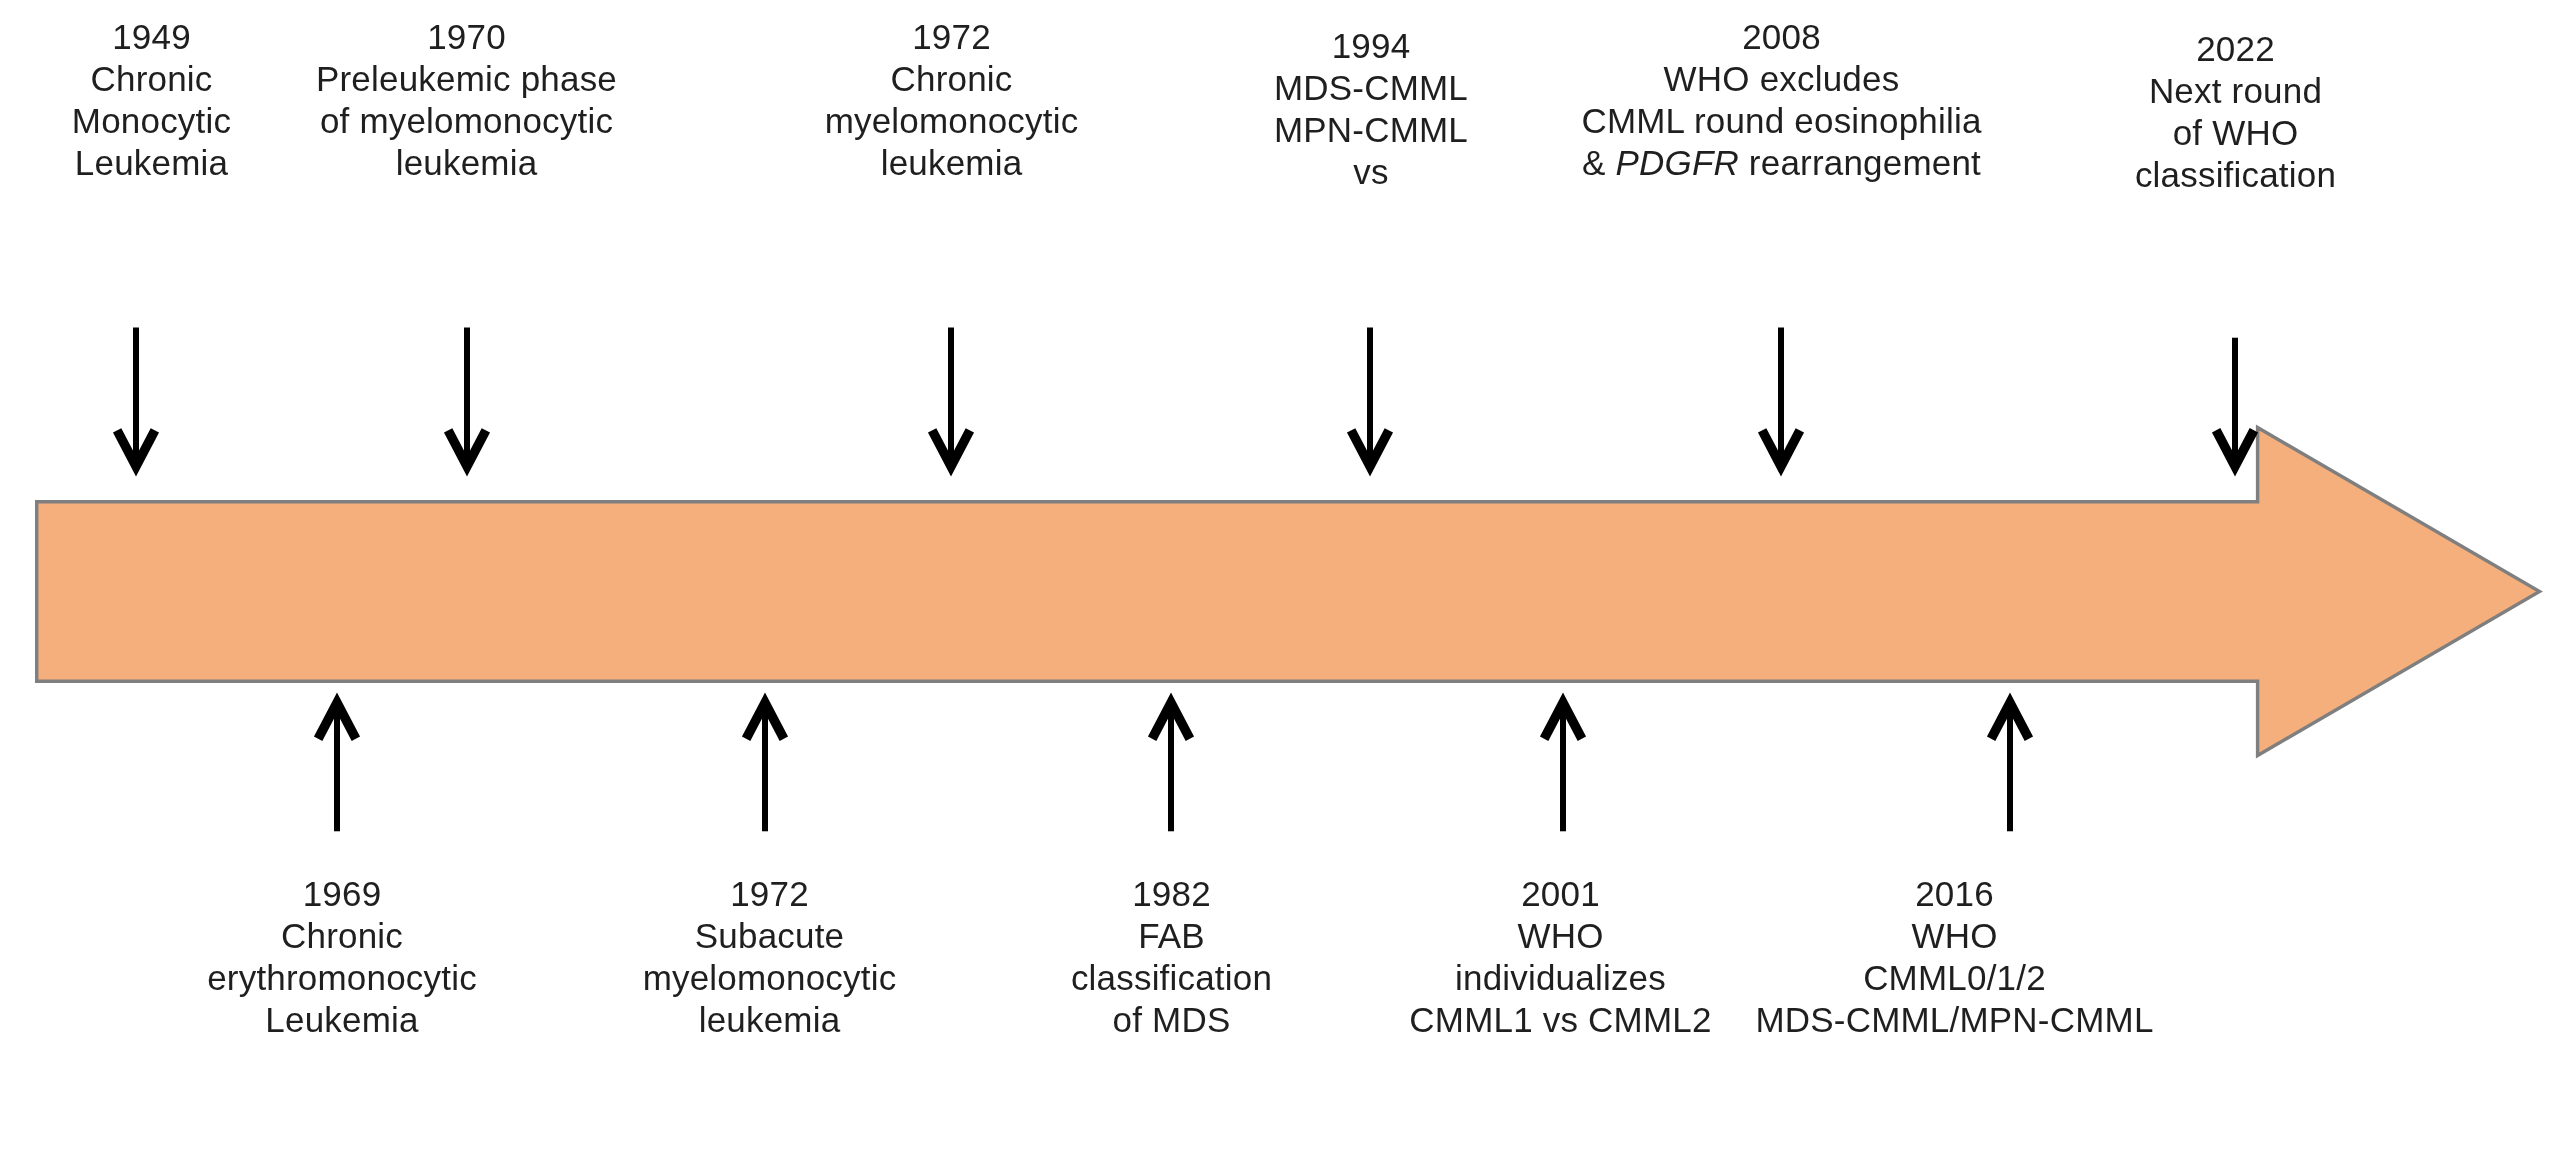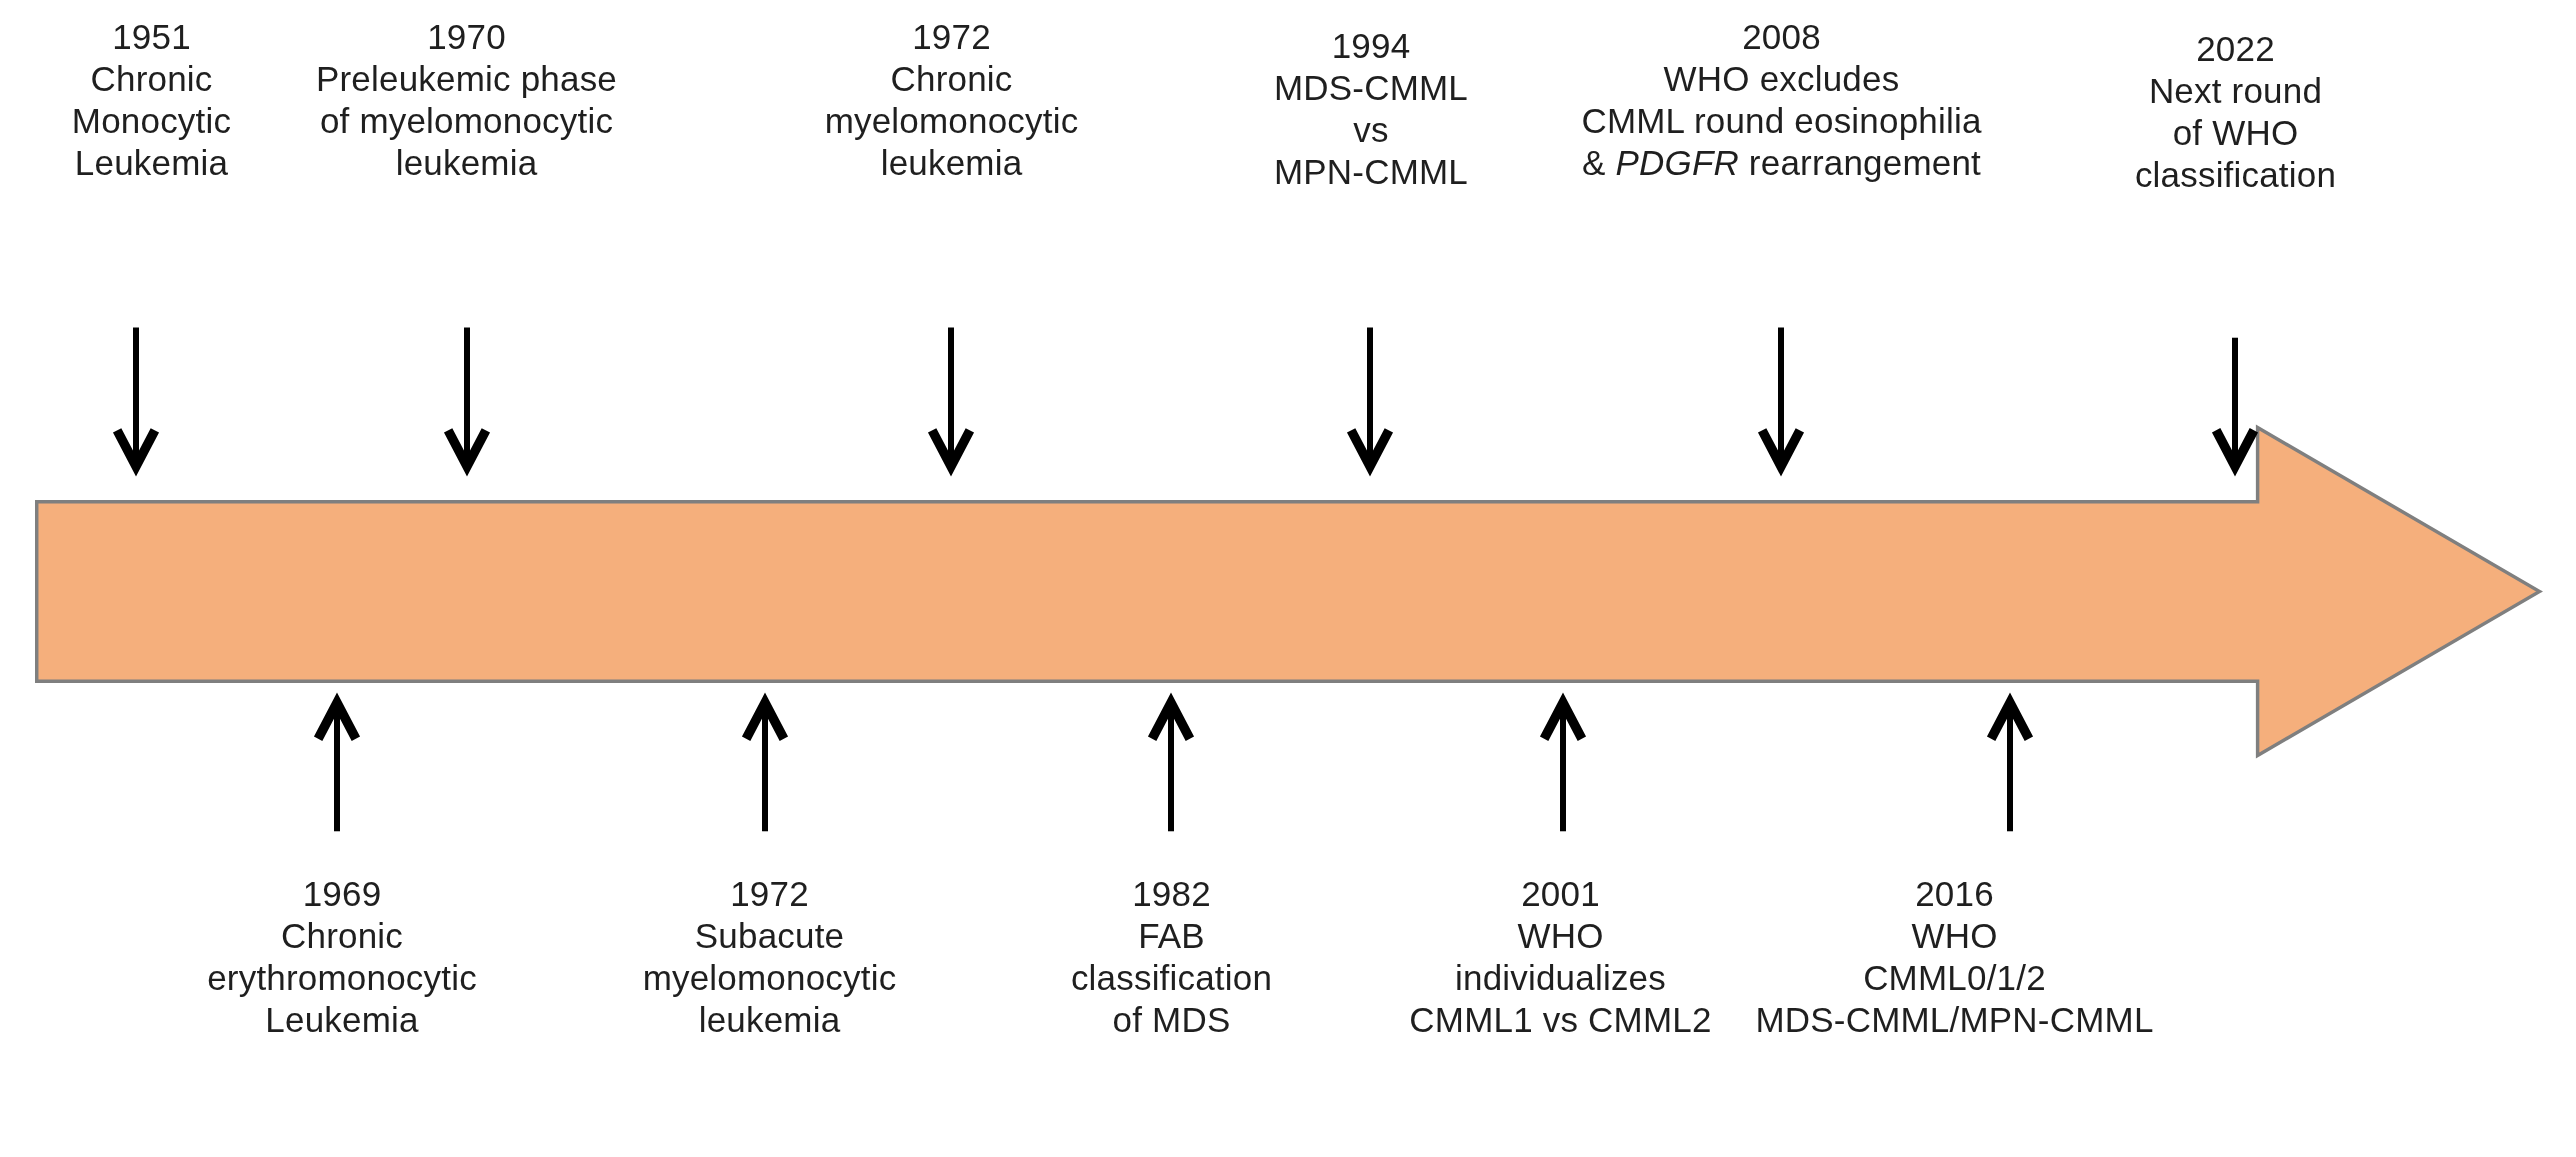--- a/index.html
+++ b/index.html
@@ -70,21 +70,21 @@
 <div id="canvas">
 
   <div class="timeline-arrow">
     <svg viewBox="0 0 2900 212" preserveAspectRatio="none">
       <polygon points="2,2 2570,2 2570,-84 2896,106 2570,296 2570,210 2,210" fill="#F5AF7C" stroke="#7F7F7F" stroke-width="4" stroke-linejoin="miter"></polygon>
     </svg>
   </div>
 
   <div id="layers">
       <div class="event event-top" style="left: 26px; top: 15.6px; width: 251px;">
-        <span class="line">1951</span>
+        <span class="line">1949</span>
         <span class="line">Chronic</span>
         <span class="line">Monocytic</span>
         <span class="line">Leukemia</span>
       </div>
       <div class="connector" style="left: 112px; top: 327px; width: 48px; height: 140px;">
         <svg width="48" height="140" viewBox="0 0 56 162">
           <line x1="28" y1="0" x2="28" y2="158" stroke="#000000" stroke-width="7"></line>
           <polyline points="6,120 28,162 50,120" fill="none" stroke="#000000" stroke-width="11" stroke-linecap="butt" stroke-linejoin="miter"></polyline>
         </svg>
       </div>
@@ -108,22 +108,22 @@
       </div>
       <div class="connector" style="left: 927px; top: 327px; width: 48px; height: 140px;">
         <svg width="48" height="140" viewBox="0 0 56 162">
           <line x1="28" y1="0" x2="28" y2="158" stroke="#000000" stroke-width="7"></line>
           <polyline points="6,120 28,162 50,120" fill="none" stroke="#000000" stroke-width="11" stroke-linecap="butt" stroke-linejoin="miter"></polyline>
         </svg>
       </div>
       <div class="event event-top" style="left: 1224px; top: 25px; width: 294px;">
         <span class="line">1994</span>
         <span class="line">MDS-CMML</span>
+        <span class="line">MPN-CMML</span>
         <span class="line">vs</span>
-        <span class="line">MPN-CMML</span>
       </div>
       <div class="connector" style="left: 1346px; top: 327px; width: 48px; height: 140px;">
         <svg width="48" height="140" viewBox="0 0 56 162">
           <line x1="28" y1="0" x2="28" y2="158" stroke="#000000" stroke-width="7"></line>
           <polyline points="6,120 28,162 50,120" fill="none" stroke="#000000" stroke-width="11" stroke-linecap="butt" stroke-linejoin="miter"></polyline>
         </svg>
       </div>
       <div class="event event-top" style="left: 1548px; top: 15.6px; width: 467px;">
         <span class="line">2008</span>
         <span class="line">WHO excludes</span>

